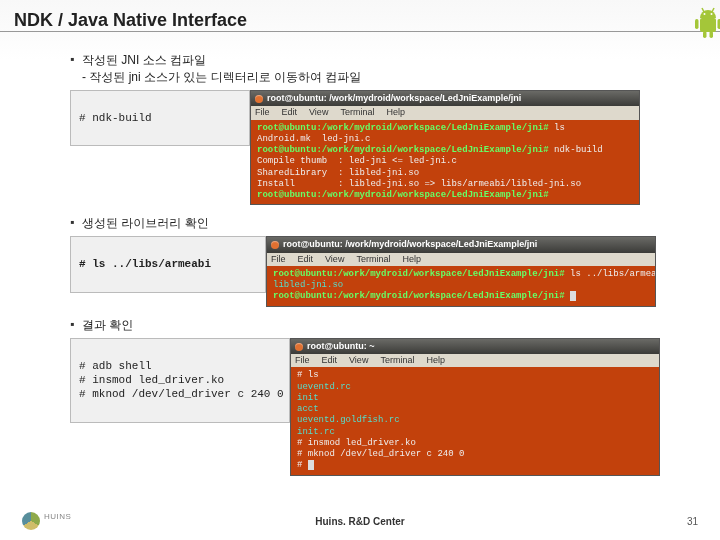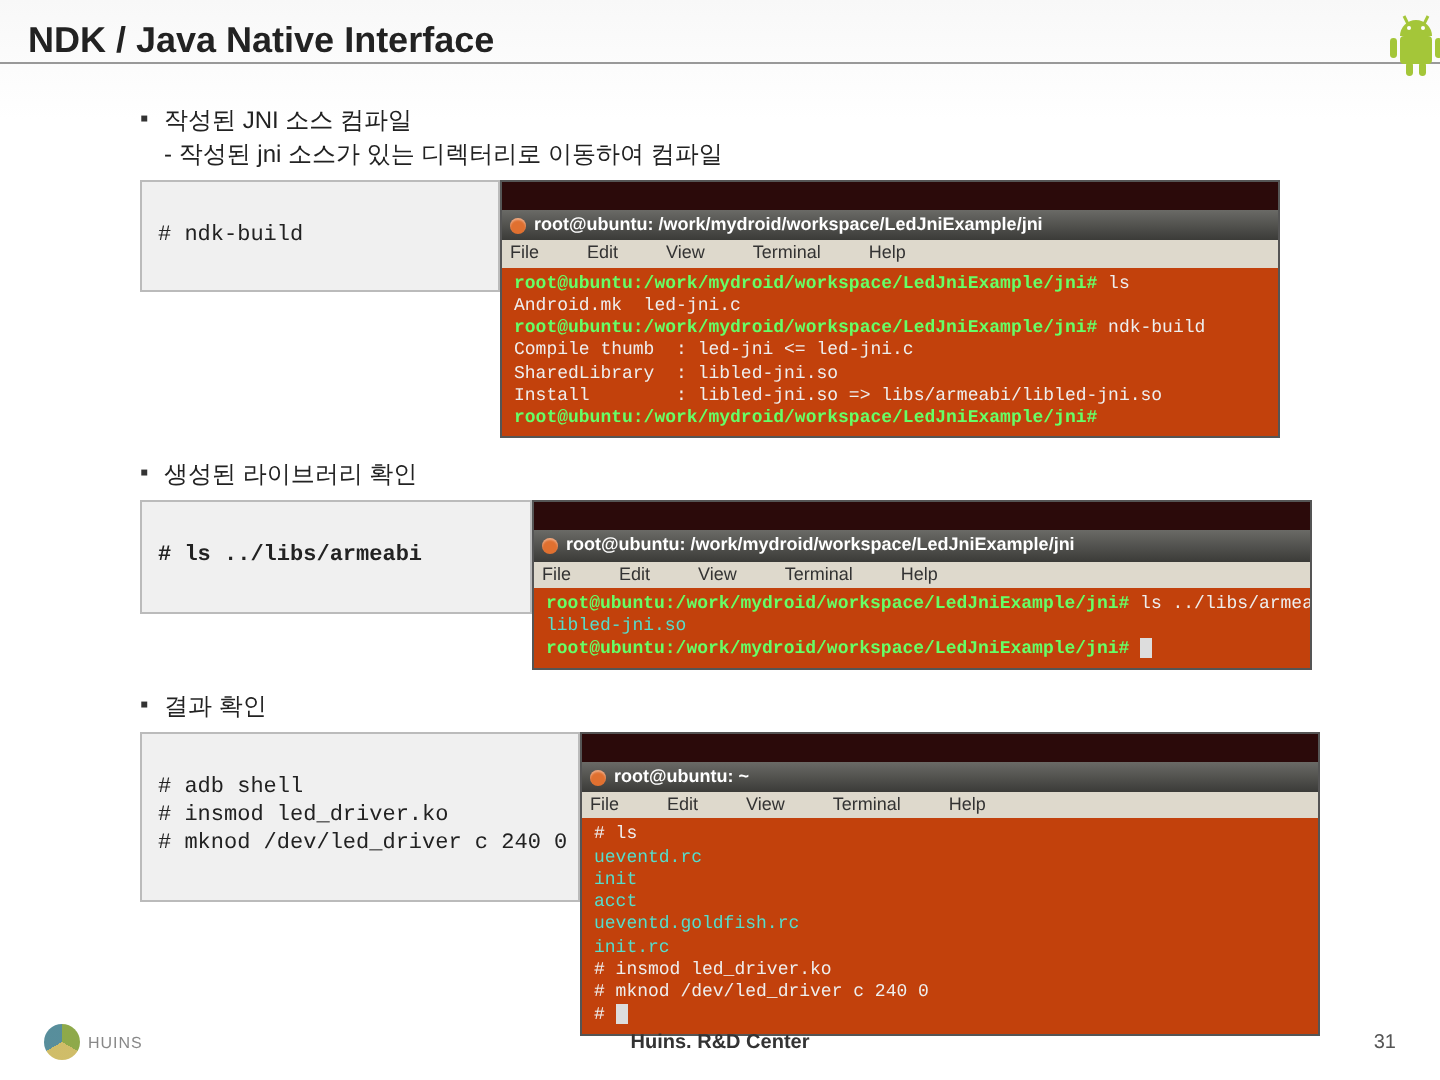--- a/index.html
+++ b/index.html
@@ -9,34 +9,34 @@
   .android-icon { position:absolute; right:-8px; top:6px; width:40px; height:36px; }
   .content { padding:10px 60px 0 70px; font-size:11.5px; color:#222; }
   .bullet { margin-top:10px; margin-bottom:4px; position:relative; padding-left:12px; font-size:12px; }
   .bullet::before { content:"▪"; position:absolute; left:0; color:#333; }
   .cmd-row { display:flex; align-items:flex-start; gap:0; margin-top:2px; }
   .cmdbox { background:#f0f0f0; border:1px solid #bbb; font-family:"Courier New",monospace; font-size:11px; padding:20px 8px; line-height:1.3; white-space:pre; }
   .cmd1 { width:180px; }
   .cmd2 { width:196px;font-weight:bold; }
   .cmd3 { width:220px; }
   .term { font-family:"Courier New",monospace; font-size:9px; line-height:1.25; color:#ddd; border:1px solid #555; background:#2b0a0a; }
-  .term-top { background:linear-gradient(#6a6a66,#3b3b38); display:flex; align-items:center; gap:4px; padding:2px 4px; font-size:9px; color:#fff; font-family:Arial;margin-top:14px; }
+  .term-top { background:linear-gradient(#6a6a66,#3b3b38); display:flex; align-items:center; gap:4px; padding:2px 4px; font-size:9px; color:#fff; font-family:Arial; }
   .term-top .orb { width:8px; height:8px; border-radius:50%; background:#e07030; box-shadow:inset 0 1px 1px rgba(255,255,255,.4); }
   .term-path { font-weight:bold; }
-  .term-menu { background:#ded9cc; color:#333; font-family:Arial; font-size:9px; padding:1px 4px; display:flex; gap:24px; }
+  .term-menu { background:#ded9cc; color:#333; font-family:Arial; font-size:9px; padding:1px 4px; display:flex; gap:12px; }
   .term-body { background:#c2410c; padding:3px 6px; white-space:pre; color:#ddd; overflow:hidden; }
   .t1 { width:390px; }
   .t2 { width:390px; }
   .t3 { width:376px; }
   .green { color:#6f6; font-weight:bold; }
   .cyan { color:#5dc; }
   .white { color:#eee; }
   .footer { position:absolute; bottom:10px; left:0; right:0; display:flex; justify-content:space-between; align-items:center; padding:0 22px; font-size:10px; color:#555; }
   .footer-center { position:absolute; left:50%; transform:translateX(-50%); font-weight:bold; color:#333; }
-  .logo { display:flex; align-items:center; gap:4px; }
+  .logo { display:flex; gap:4px; }
   .logo-mark { width:18px; height:18px; border-radius:50%; background:conic-gradient(#7a9a2a 0 120deg,#c7b14e 120deg 240deg,#3a7a8a 240deg 360deg); opacity:.85; }
   .logo-text { font-size:8px; color:#888; letter-spacing:.5px; }
   .cursor { display:inline-block; width:6px; height:10px; background:#ddd; vertical-align:middle; }
 </style>
 </head>
 <body>
 
 <div class="slide">
   <div class="title-bar">
     <span>NDK / Java Native Interface</span>

